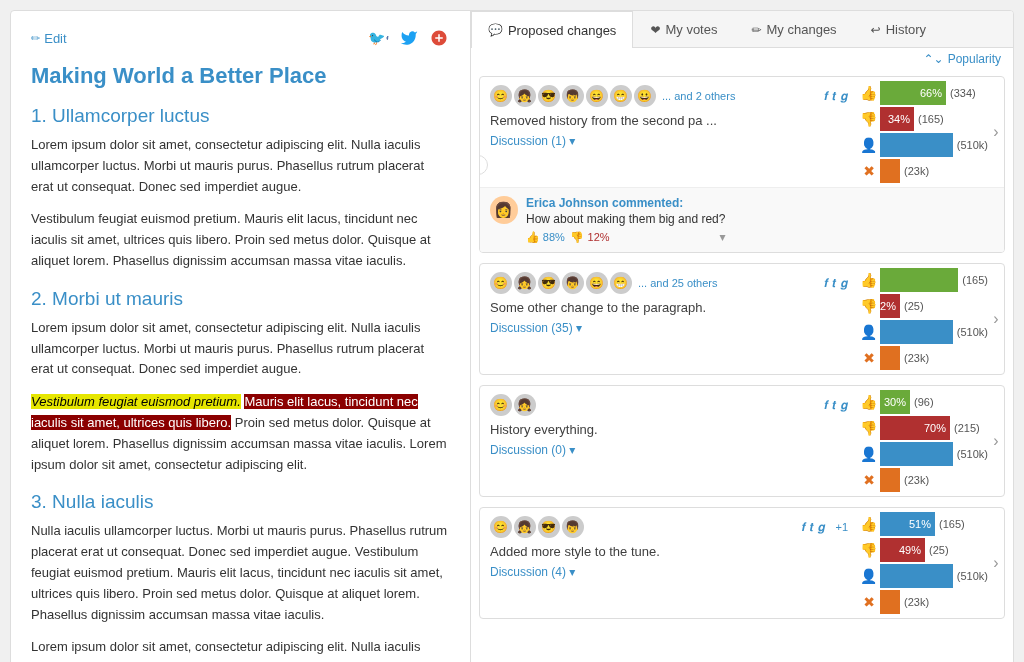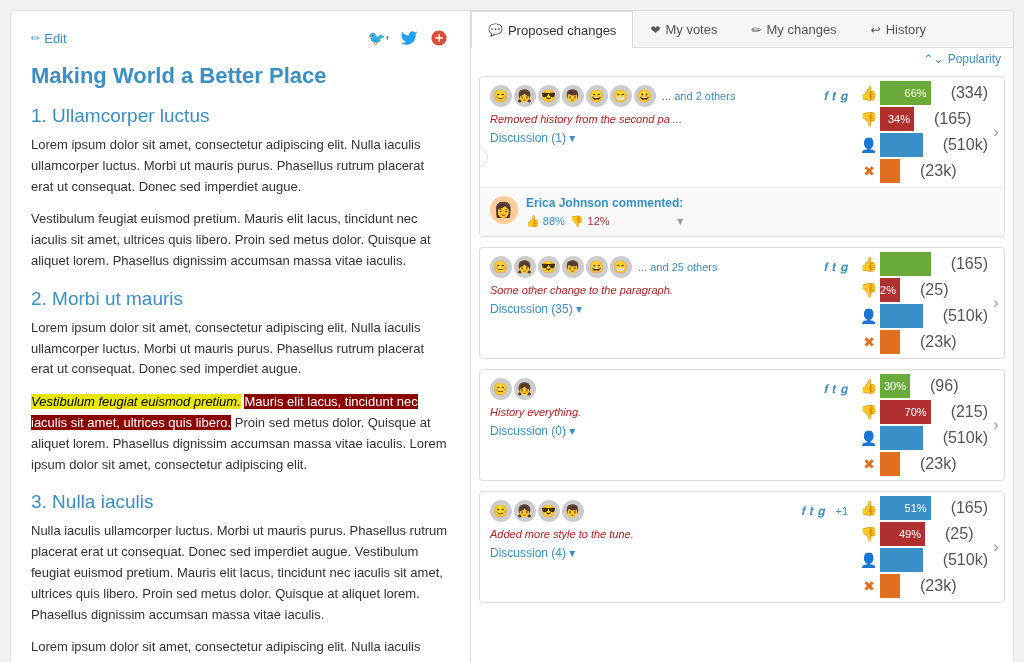--- a/index.html
+++ b/index.html
@@ -178,27 +178,26 @@
       display: flex;
       gap: 4px;
       margin-left: auto;
     }
     .proposal-social-icon {
       font-size: 12px;
       color: #3a8fc7;
       cursor: pointer;
     }
     .proposal-text {
-      font-size: 11px;
-      color: #b91c1c;
+      font-size: 13px;
+      color: #404040;
       margin-bottom: 6px;
       white-space: nowrap;
       overflow: hidden;
       text-overflow: ellipsis;
-      font-style: italic;
     }
     .discussion-link {
       font-size: 12px;
       color: #3a8fc7;
       cursor: pointer;
     }
     .proposal-bars {
       width: 130px;
       display: flex;
       flex-direction: column;
@@ -224,23 +223,23 @@
       height: 100%;
       display: flex;
       align-items: center;
       justify-content: flex-end;
       padding-right: 4px;
       font-size: 11px;
       color: #fff;
       min-width: 20px;
     }
     .bar-count {
-      font-size: 16px;
+      font-size: 11px;
       color: #555;
-      padding-left: 20px;
+      padding-left: 4px;
       white-space: nowrap;
     }
     .bar-green { background: #6aaa3a; }
     .bar-red { background: #b03030; }
     .bar-blue { background: #3a8fc7; }
     .bar-orange { background: #e07020; }
     .nav-arrow {
       display: flex;
       align-items: center;
       justify-content: center;
@@ -439,20 +438,21 @@
             </div>
           </div>
           <div class="nav-arrow">›</div>
         </div>
 
         <div class="comment-section">
           <div class="comment-row">
             <div class="comment-avatar">👩</div>
             <div class="comment-body">
               <div class="commenter-name">Erica Johnson commented:</div>
+              <div class="comment-text">How about making them big and red?</div>
               <div class="vote-mini">
                 <span class="vote-green">👍 <span>88%</span></span>
                 <span class="vote-red">👎 <span>12%</span></span>
                 <span class="expand-icon">▾</span>
               </div>
             </div>
           </div>
         </div>
       </div>
 

